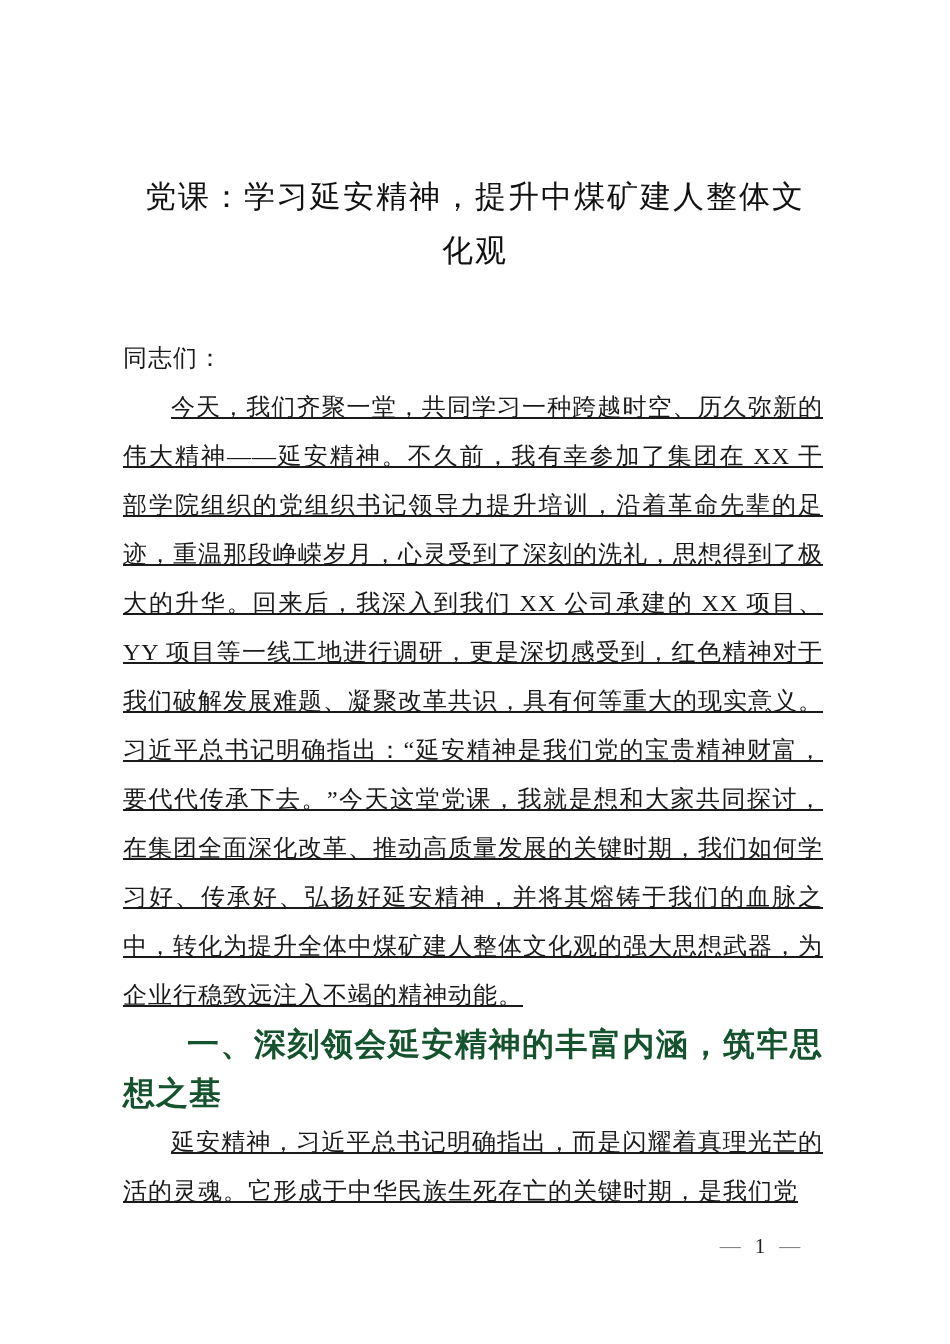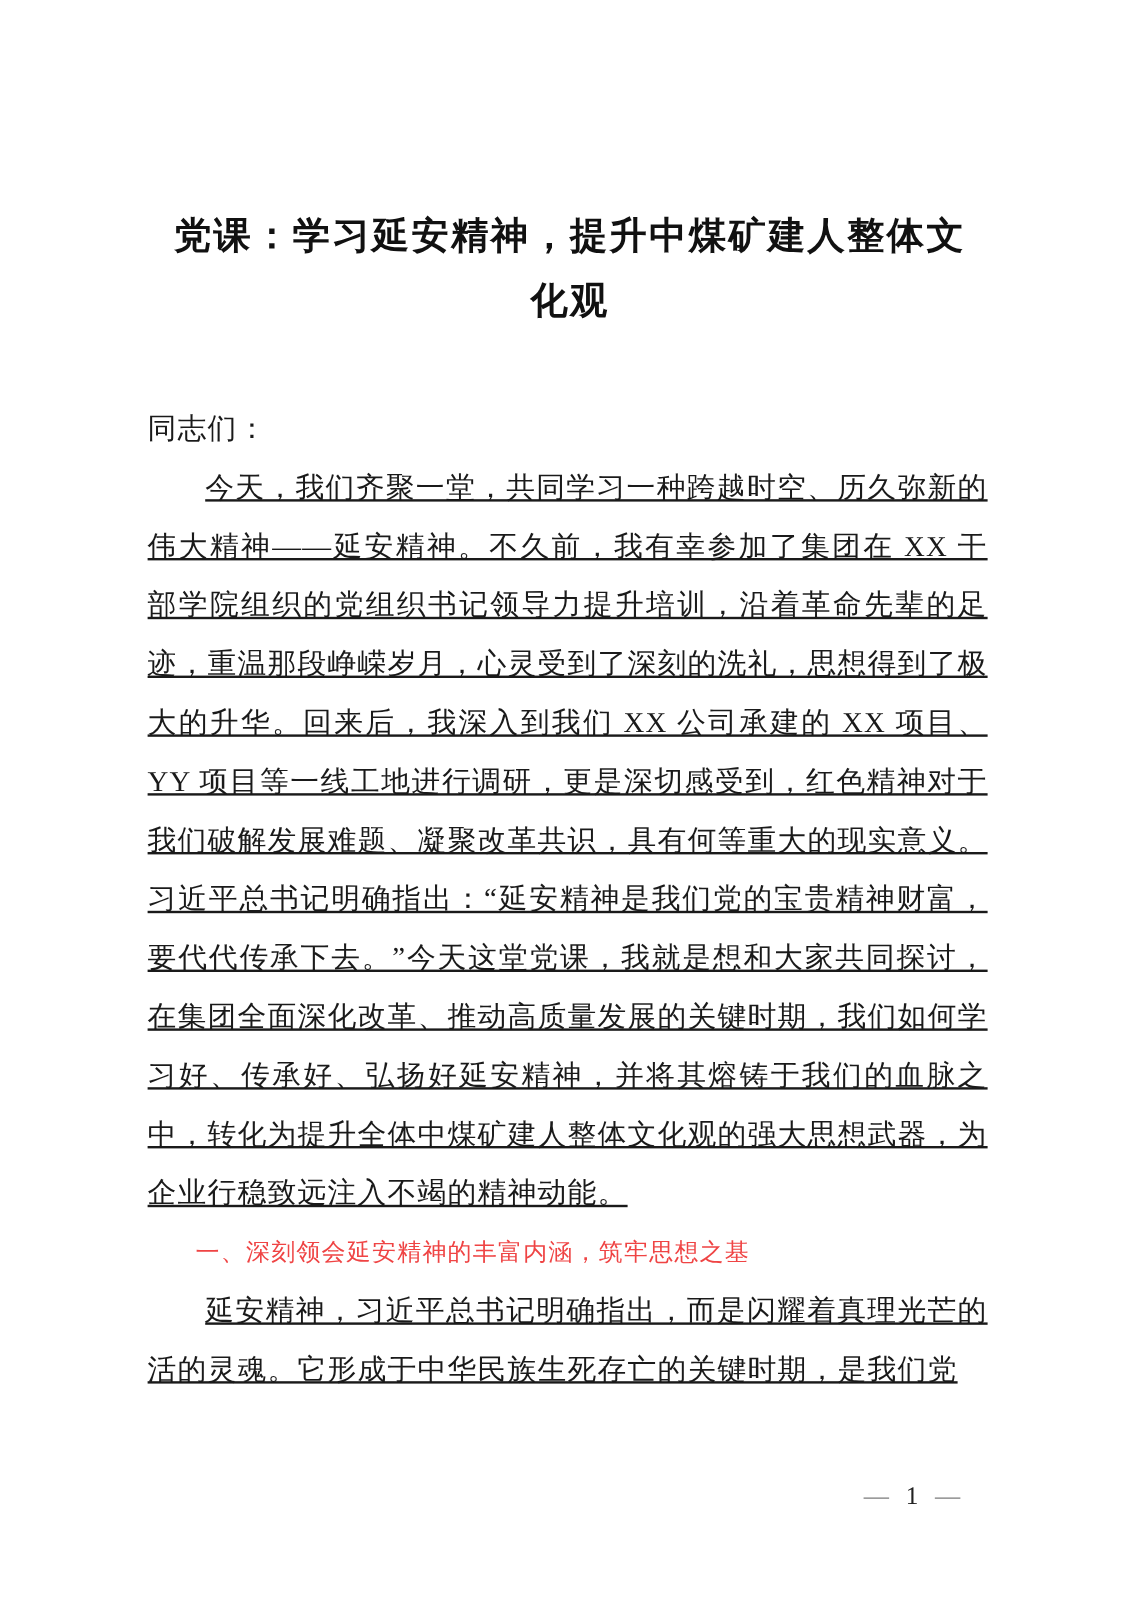--- a/index.html
+++ b/index.html
@@ -15,21 +15,21 @@
     background: #ffffff;
     overflow: hidden;
     color: #1a1a1a;
     font-family: "Liberation Serif", serif;
   }
   .doc-title {
     margin: 0 auto;
     padding-top: 170px;
     width: 690px;
     font-family: "Liberation Sans", sans-serif;
-    font-weight: 700;
+    font-weight: 400;
     font-size: 31px;
     line-height: 54px;
     letter-spacing: 2px;
     text-align: center;
     color: #111111;
   }
   .content {
     padding: 0 127px 0 123px;
     font-size: 24px;
     line-height: 49px;
@@ -42,24 +42,24 @@
   }
   .para {
     margin: 0;
     text-indent: 2em;
     text-decoration: underline;
   }
   .section-heading {
     margin: 0;
     text-indent: 2em;
     font-family: "Liberation Sans", sans-serif;
-    font-weight: 400;
-    font-size: 20px;
+    font-weight: 700;
+    font-size: 32px;
     line-height: 49px;
-    color: #ef4444;
+    color: #14532d;
   }
   .page-number {
     position: absolute;
     top: 1232px;
     left: 690px;
     width: 140px;
     text-align: center;
     font-size: 21px;
     line-height: 28px;
     white-space: nowrap;

